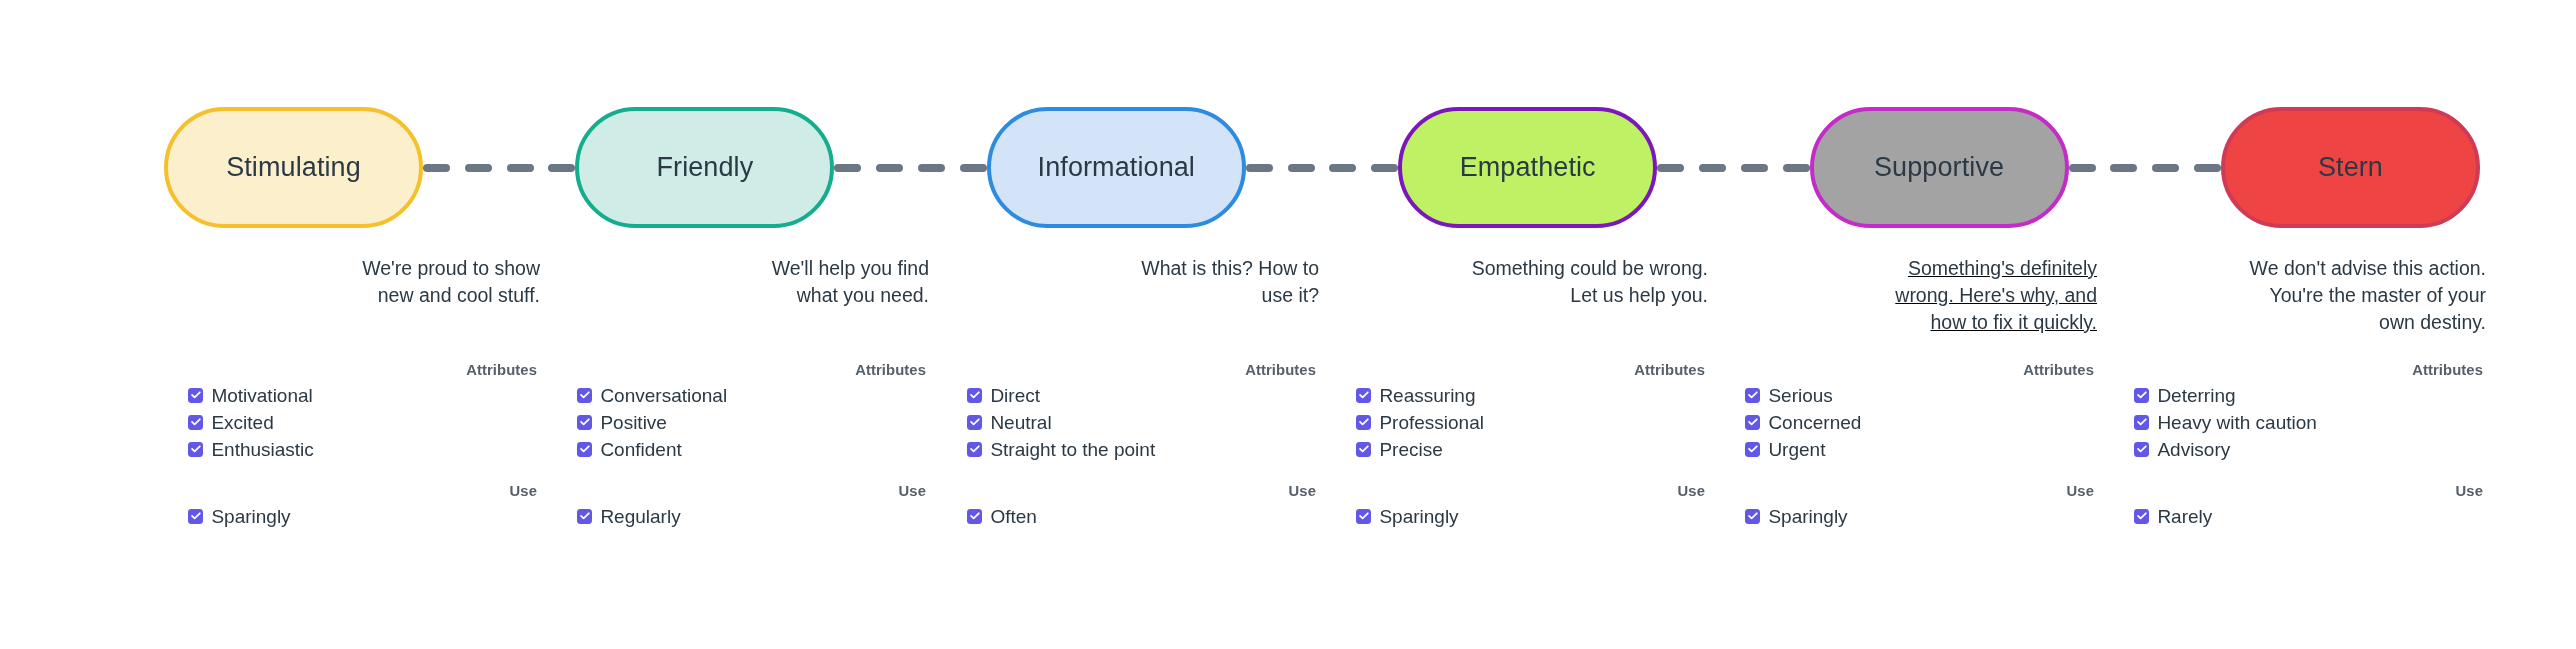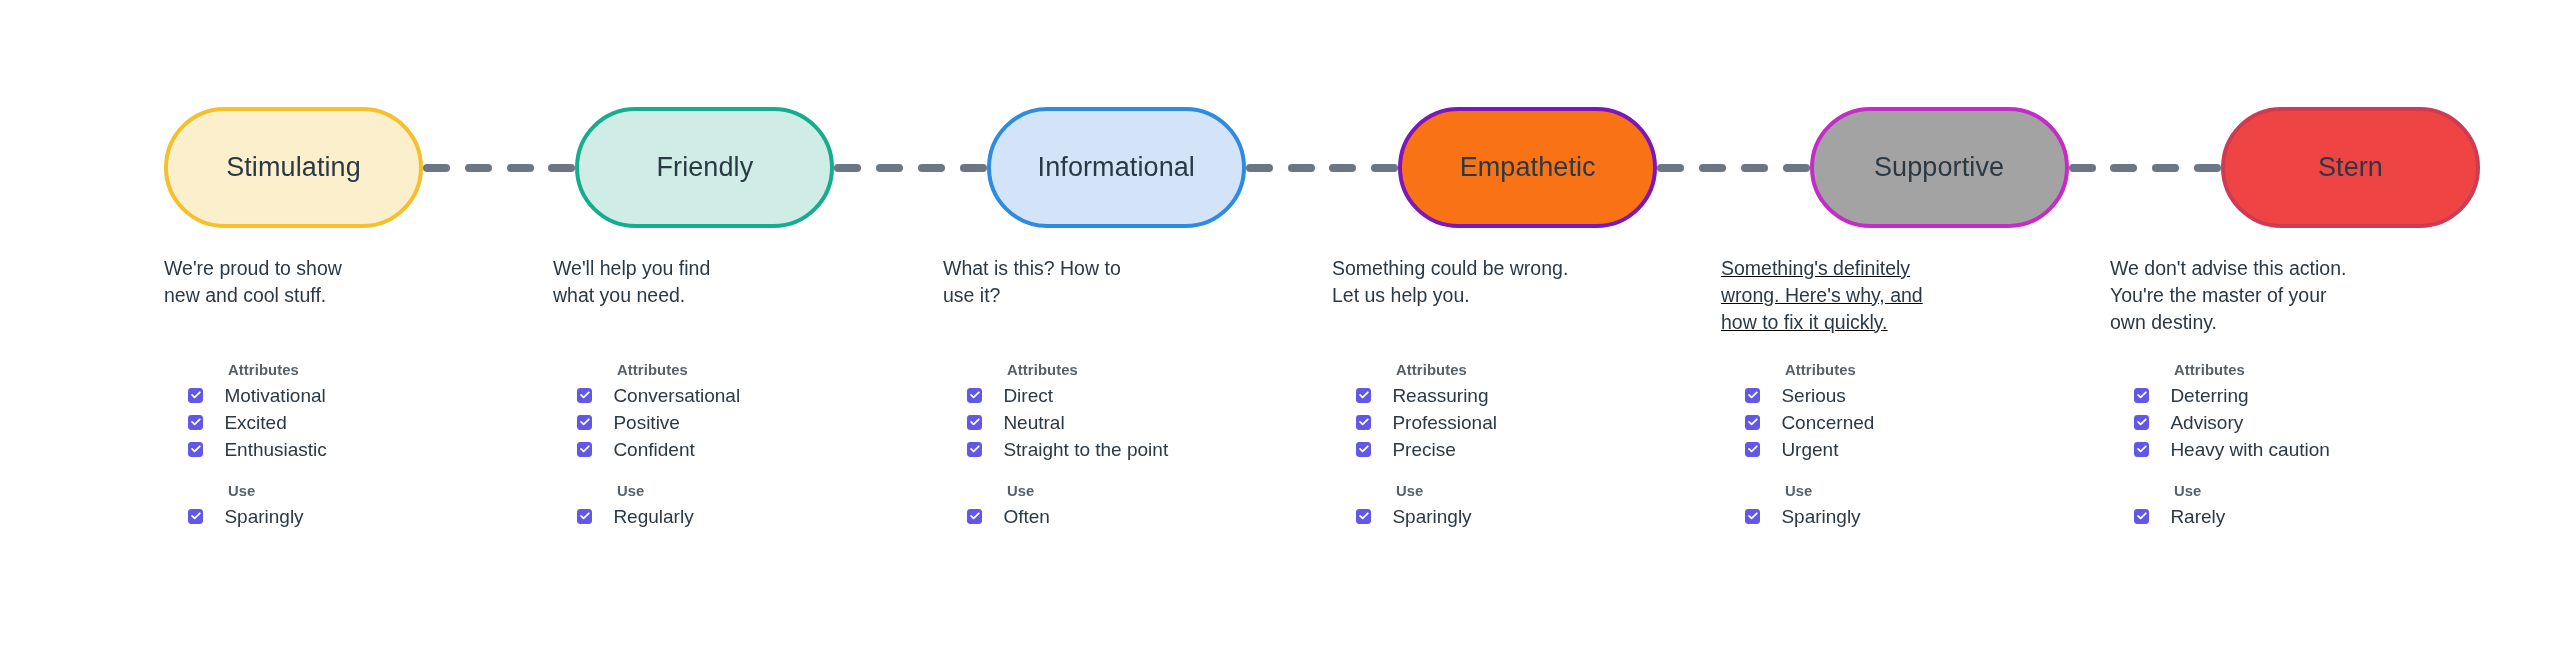--- a/index.html
+++ b/index.html
@@ -66,20 +66,21 @@
     flex: 0 0 27px;
   }
 
   
   .columns {
     position: absolute;
     top: 0;
     left: 0;
     width: 2576px;
     height: 534px;
+    text-align: right;
   }
 
   .col {
     position: absolute;
     top: 255px;
     width: 376px;
   }
 
   .desc {
     font-size: 19.5px;
@@ -100,21 +101,21 @@
     font-weight: bold;
     color: #56606b;
     letter-spacing: 0.1px;
     margin-bottom: 4px;
     margin-left: 40px;
   }
 
   .check-row {
     display: flex;
     align-items: center;
-    gap: 21px;
+    gap: 8px;
     height: 27px;
   }
 
   .checkbox {
     width: 15.4px;
     height: 15.4px;
     flex: 0 0 15.4px;
     border-radius: 3.4px;
     background: #6257e6;
     display: flex;
@@ -158,21 +159,21 @@
       </div>
       <div class="pill" style="background: rgb(211, 228, 248); border-color: rgb(45, 139, 224); align-items: center;">
         <span class="pill-label">Informational</span>
       </div>
       <div class="connector">
         <span class="dash"></span>
         <span class="dash"></span>
         <span class="dash"></span>
         <span class="dash"></span>
       </div>
-      <div class="pill" style="background: #f97316; border-color: rgb(124, 23, 185);">
+      <div class="pill" style="background: #bef264; border-color: rgb(124, 23, 185);">
         <span class="pill-label">Empathetic</span>
       </div>
       <div class="connector">
         <span class="dash"></span>
         <span class="dash"></span>
         <span class="dash"></span>
         <span class="dash"></span>
       </div>
       <div class="pill" style="background: #a3a3a3; border-color: rgb(197, 43, 198);">
         <span class="pill-label">Supportive</span>
@@ -413,30 +414,30 @@
               </svg>
             </span>
             <span class="check-label">Deterring</span>
           </div>
           <div class="check-row">
             <span class="checkbox">
               <svg width="10" height="8" viewBox="0 0 15 12" aria-hidden="true">
                 <path d="M1.6 5.9 L5.4 9.6 L13.2 1.9" fill="none" stroke="#ffffff" stroke-width="2.6" stroke-linecap="round" stroke-linejoin="round"></path>
               </svg>
             </span>
+            <span class="check-label">Heavy with caution</span>
+          </div>
+          <div class="check-row">
+            <span class="checkbox">
+              <svg width="10" height="8" viewBox="0 0 15 12" aria-hidden="true">
+                <path d="M1.6 5.9 L5.4 9.6 L13.2 1.9" fill="none" stroke="#ffffff" stroke-width="2.6" stroke-linecap="round" stroke-linejoin="round"></path>
+              </svg>
+            </span>
             <span class="check-label">Advisory</span>
           </div>
-          <div class="check-row">
-            <span class="checkbox">
-              <svg width="10" height="8" viewBox="0 0 15 12" aria-hidden="true">
-                <path d="M1.6 5.9 L5.4 9.6 L13.2 1.9" fill="none" stroke="#ffffff" stroke-width="2.6" stroke-linecap="round" stroke-linejoin="round"></path>
-              </svg>
-            </span>
-            <span class="check-label">Heavy with caution</span>
-          </div>
           <div class="use-block">
             <div class="group-title">Use</div>
             <div class="check-row">
               <span class="checkbox">
                 <svg width="10" height="8" viewBox="0 0 15 12" aria-hidden="true">
                   <path d="M1.6 5.9 L5.4 9.6 L13.2 1.9" fill="none" stroke="#ffffff" stroke-width="2.6" stroke-linecap="round" stroke-linejoin="round"></path>
                 </svg>
               </span>
               <span class="check-label">Rarely</span>
             </div>

